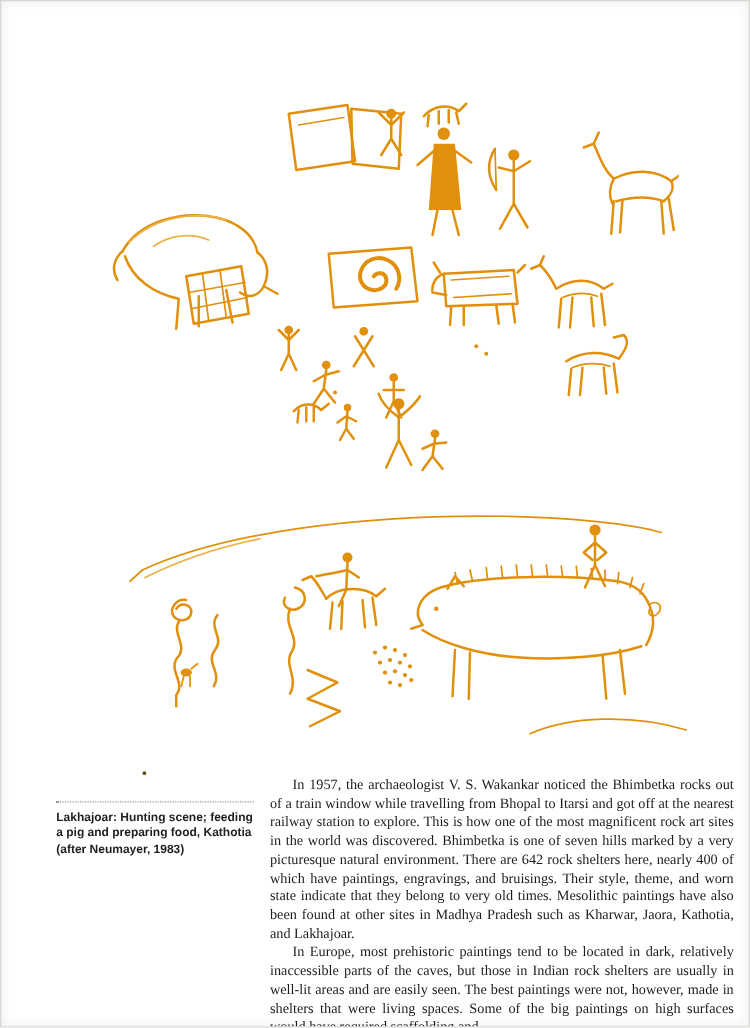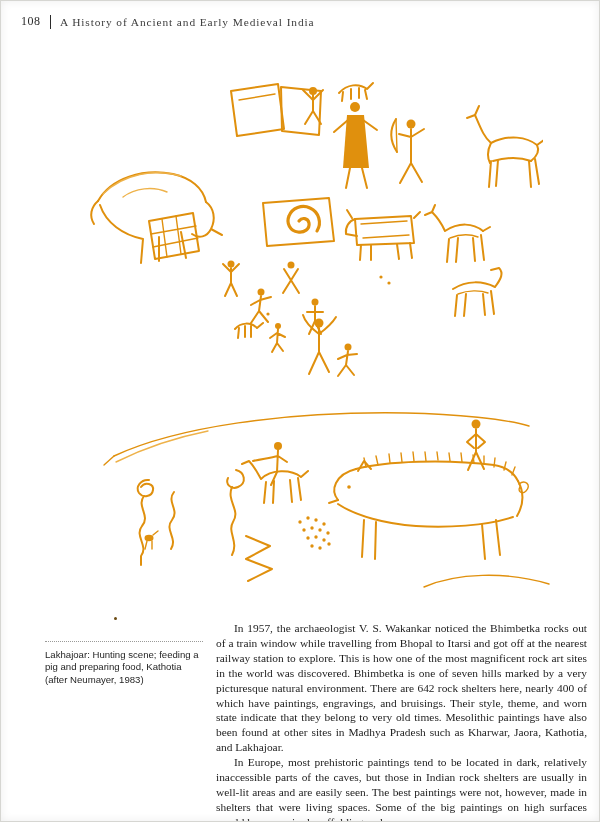--- a/index.html
+++ b/index.html
@@ -22,38 +22,33 @@
     stroke-linecap:round; stroke-linejoin:round;
   }
   .art .thin { stroke-width:1.4; }
   .art .thick { stroke-width:3.2; }
   .art .light { stroke:#eeb24a; }
   .art .fillshape, .art .head, .art .dot { fill:var(--ochre); stroke:none; }
   .stray-mark { position:absolute; left:113px; top:616px; width:3px; height:3px; border-radius:50%; background:#6b4a12; }
   .caption {
     position:absolute; left:44px; top:640px; width:158px;
     font-family:"Liberation Sans", sans-serif; font-size:9.6px; line-height:1.3;
-    color:#1f1f1f; padding-top:7px; border-top:1.5px dotted #9a9a98;
+    color:#1f1f1f; padding-top:7px; border-top:1.5px dotted #9a9a98;font-weight:bold;
   }
   .bodytext {
     position:absolute; left:215px; top:620px; width:371px;
     font-size:11.4px; line-height:14.9px; color:#1c1c1c; text-align:justify;
   }
   .bodytext p { text-indent:18px; }
 </style>
 </head>
 <body>
 
 <div class="page">
 
-  <div class="header">
-    <span class="page-num">108</span>
-    <span class="header-divider"></span>
-    <span class="book-title">A History of Ancient and Early Medieval India</span>
-  </div>
 
   <figure class="fig fig1">
     <svg class="art" width="480" height="322" viewBox="0 0 480 322">
       <g>
         <path d="M168,20 L215,13 L221,58 L174,65 Z"></path>
         <path d="M218,16 L258,20 L256,64 L219,60 Z"></path>
         <path class="thin" d="M176,29 L212,23"></path>
       </g>
       <g>
         <circle class="head" cx="250" cy="20" r="4"></circle>

